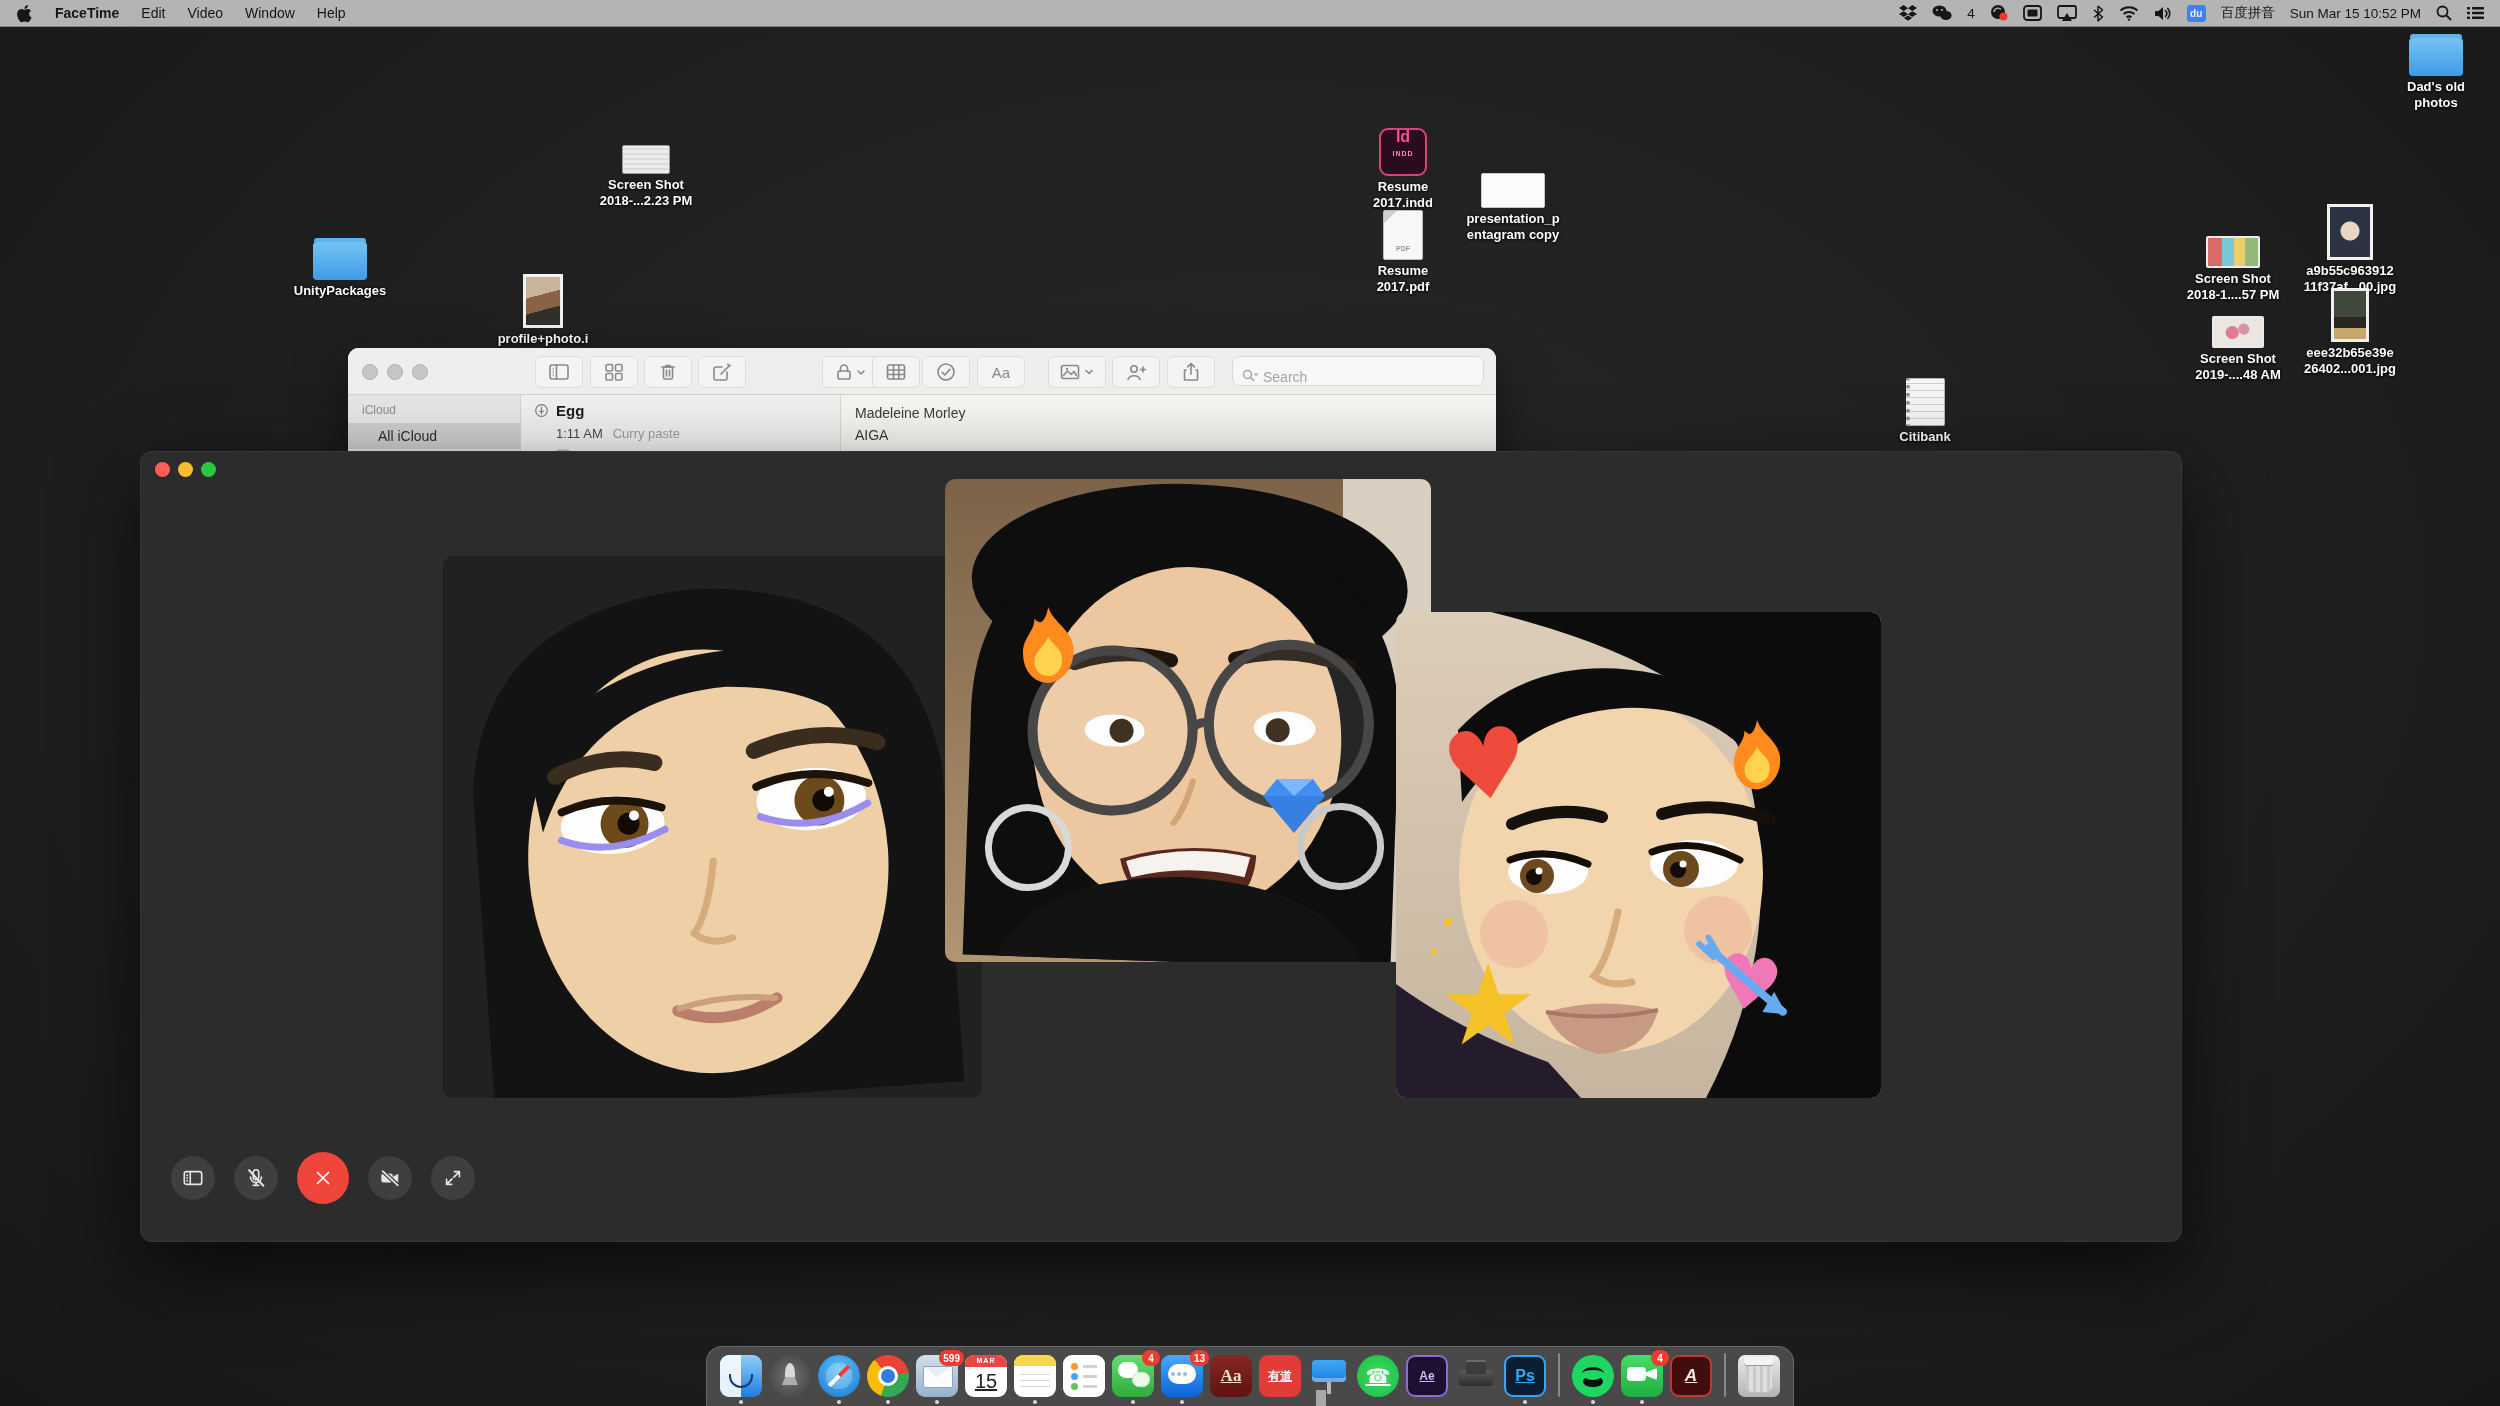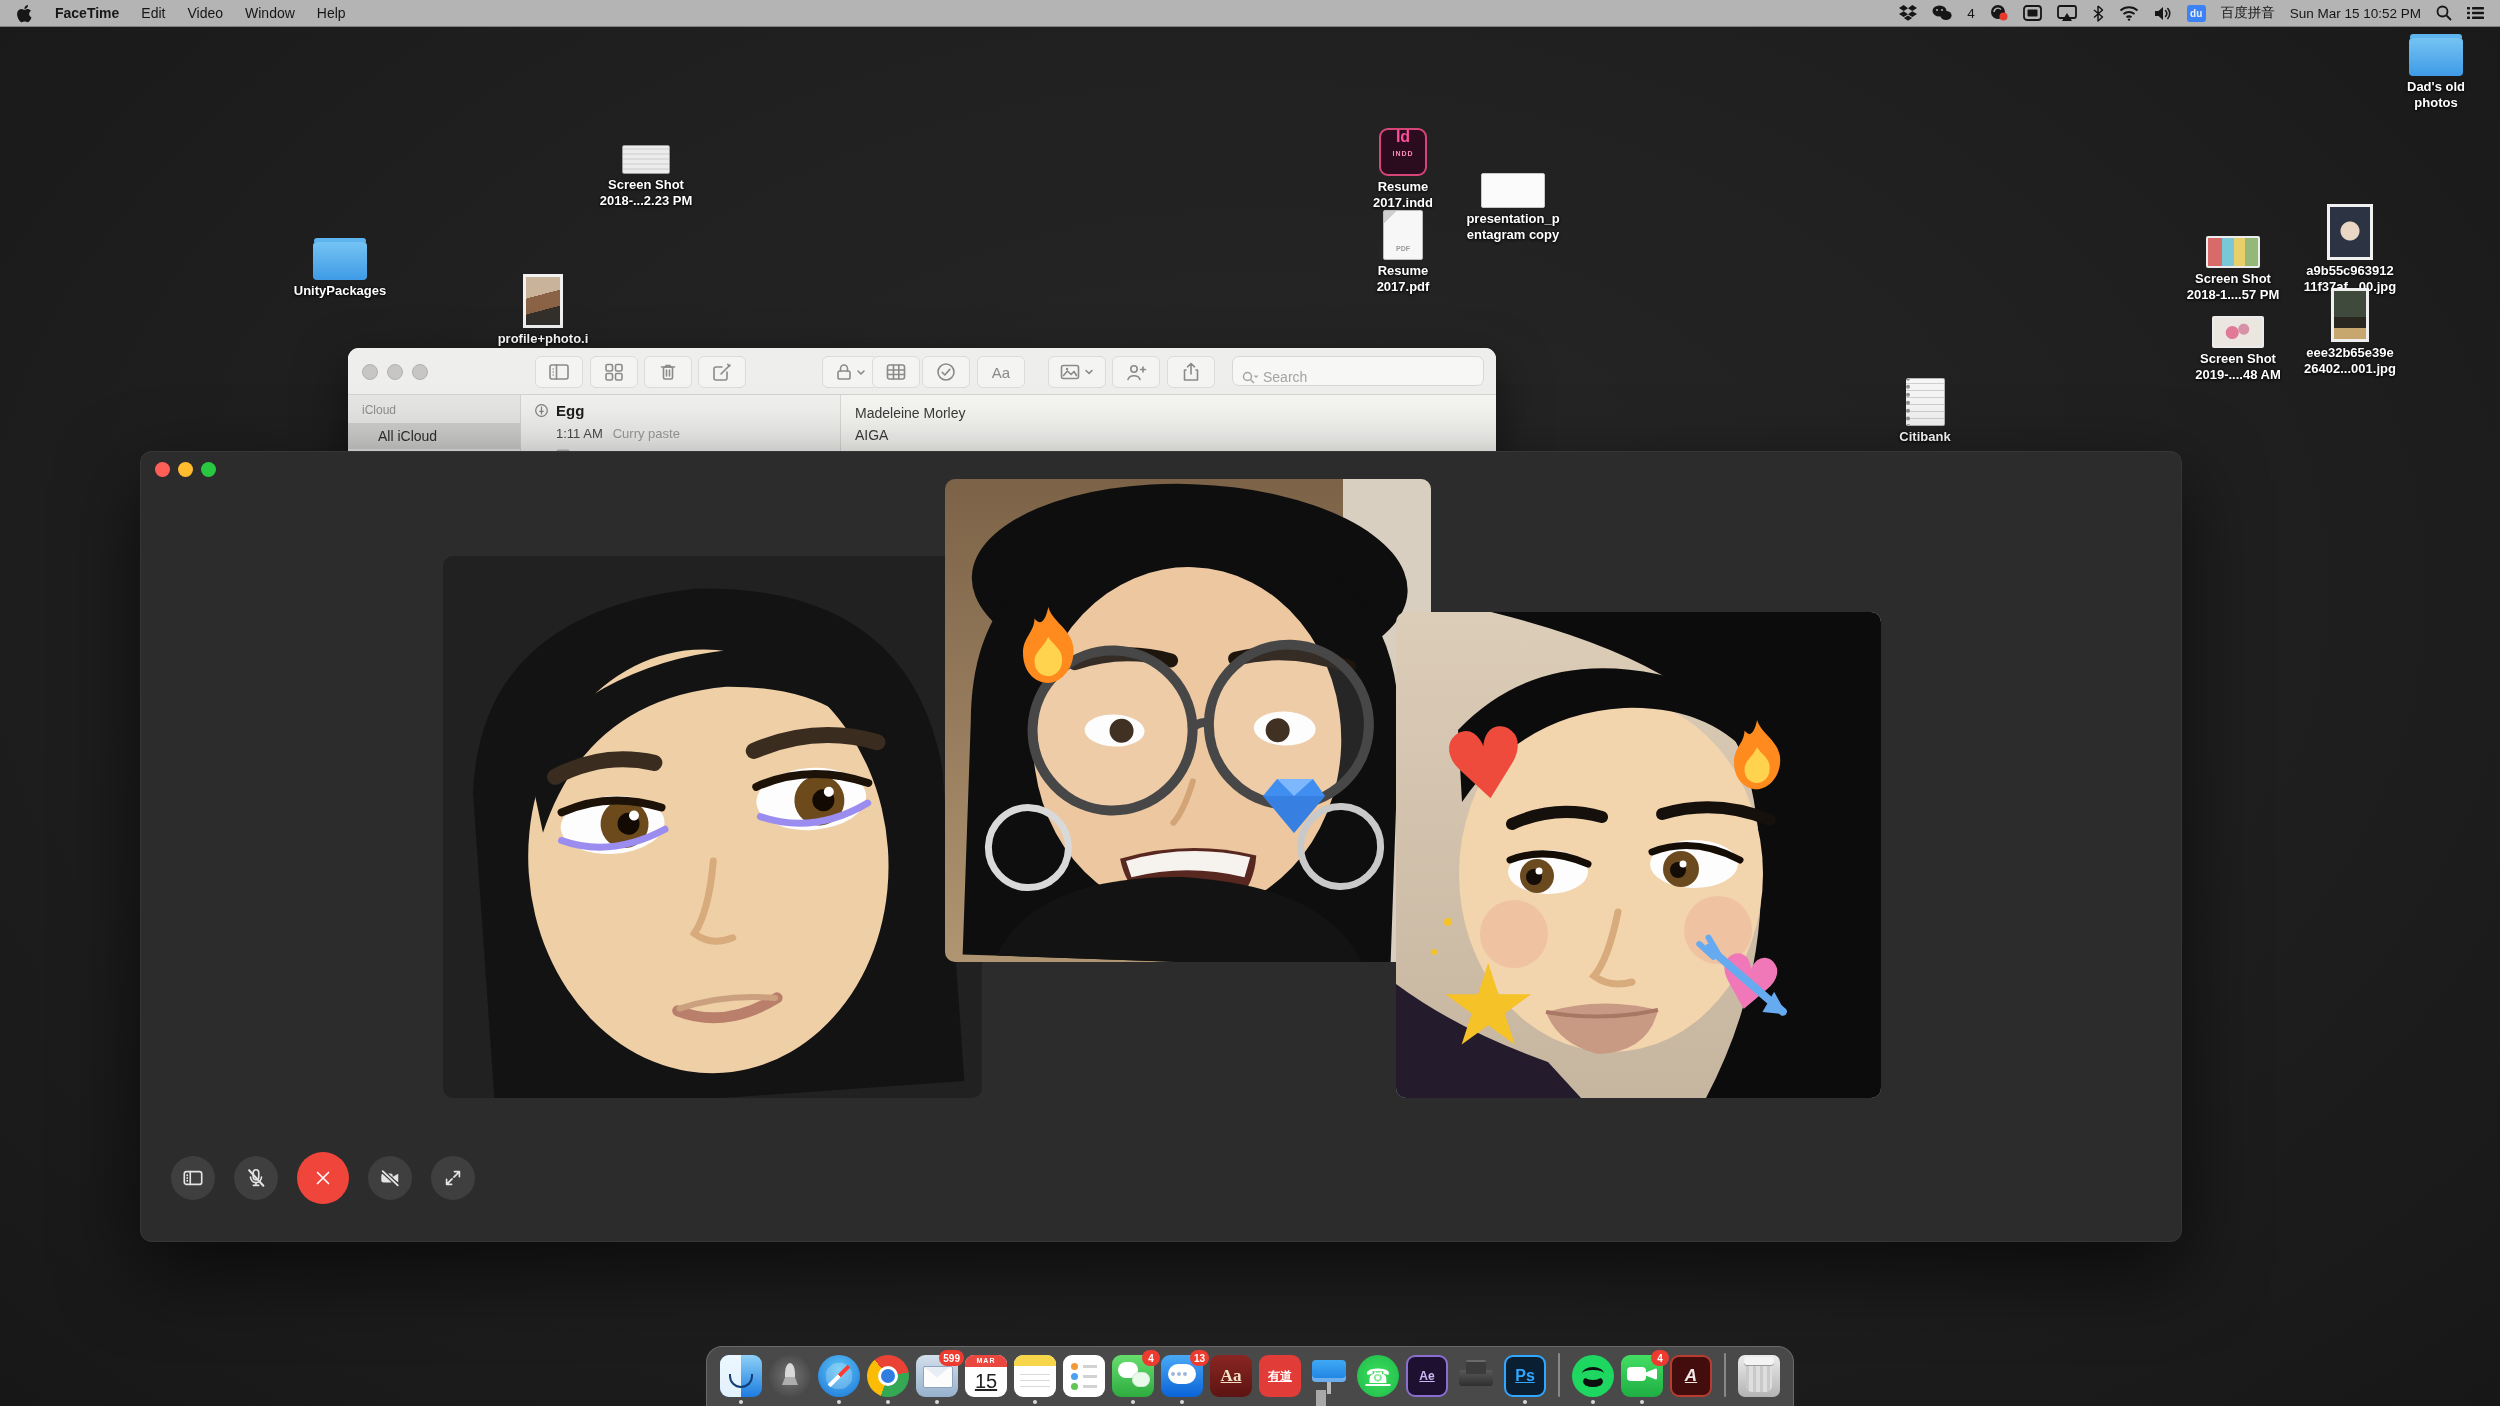--- a/index.html
+++ b/index.html
@@ -54,21 +54,21 @@
   
   #notes-win{position:absolute;left:348px;top:348px;width:1148px;height:312px;border-radius:11px;
     background:#ececea;box-shadow:0 18px 50px rgba(0,0,0,.5);z-index:10;overflow:hidden;}
   .nw-toolbar{position:absolute;left:0;top:0;width:100%;height:46px;background:#eeeeec;border-bottom:1px solid #d2d2d0;}
   .tl{position:absolute;top:16px;width:14px;height:14px;border-radius:50%;background:#c7c6c5;border:1px solid #b2b1b0;}
   .nw-btn{position:absolute;top:8px;width:46px;height:30px;border:1px solid #dcdcda;border-radius:6px;
     background:#f4f4f2;display:flex;align-items:center;justify-content:center;color:#8a8a8a;}
   .nw-btn svg{stroke:#8a8a8a;fill:none;stroke-width:1.6;stroke-linecap:round;stroke-linejoin:round;}
   .nw-format{font-size:15px;color:#8a8a8a;}
   .nw-search{position:absolute;left:884px;top:8px;width:252px;height:30px;background:#f7f7f5;
-    border:1px solid #d8d8d6;border-radius:7px;display:flex;align-items:flex-end;gap:5px;padding:0 9px;box-sizing:border-box;}
+    border:1px solid #d8d8d6;border-radius:7px;display:flex;align-items:flex-start;gap:5px;padding:12px 9px;box-sizing:border-box;}
   .nw-search .ph{color:#a4a4a2;font-size:14px;}
   .nw-col{position:absolute;top:47px;bottom:0;}
   #nw-sidebar{left:0;width:172px;background:#e6e6e4;border-right:1px solid #d2d2d0;}
   #nw-list{left:173px;width:319px;background:#f0f0ee;border-right:1px solid #d8d8d6;}
   #nw-content{left:493px;right:0;background:#f5f5f2;}
   .nw-section{margin:8px 0 0 14px;font-size:12px;color:#8e8e8c;}
   .nw-selrow{margin-top:6px;height:26px;background:#cfcfcd;display:flex;align-items:center;
     padding-left:30px;font-size:14px;color:#2e2e2e;}
   .nl-title{position:absolute;left:35px;top:7px;font-size:15px;font-weight:bold;color:#1d1d1d;}
   .nl-pin{position:absolute;left:14px;top:9px;}

